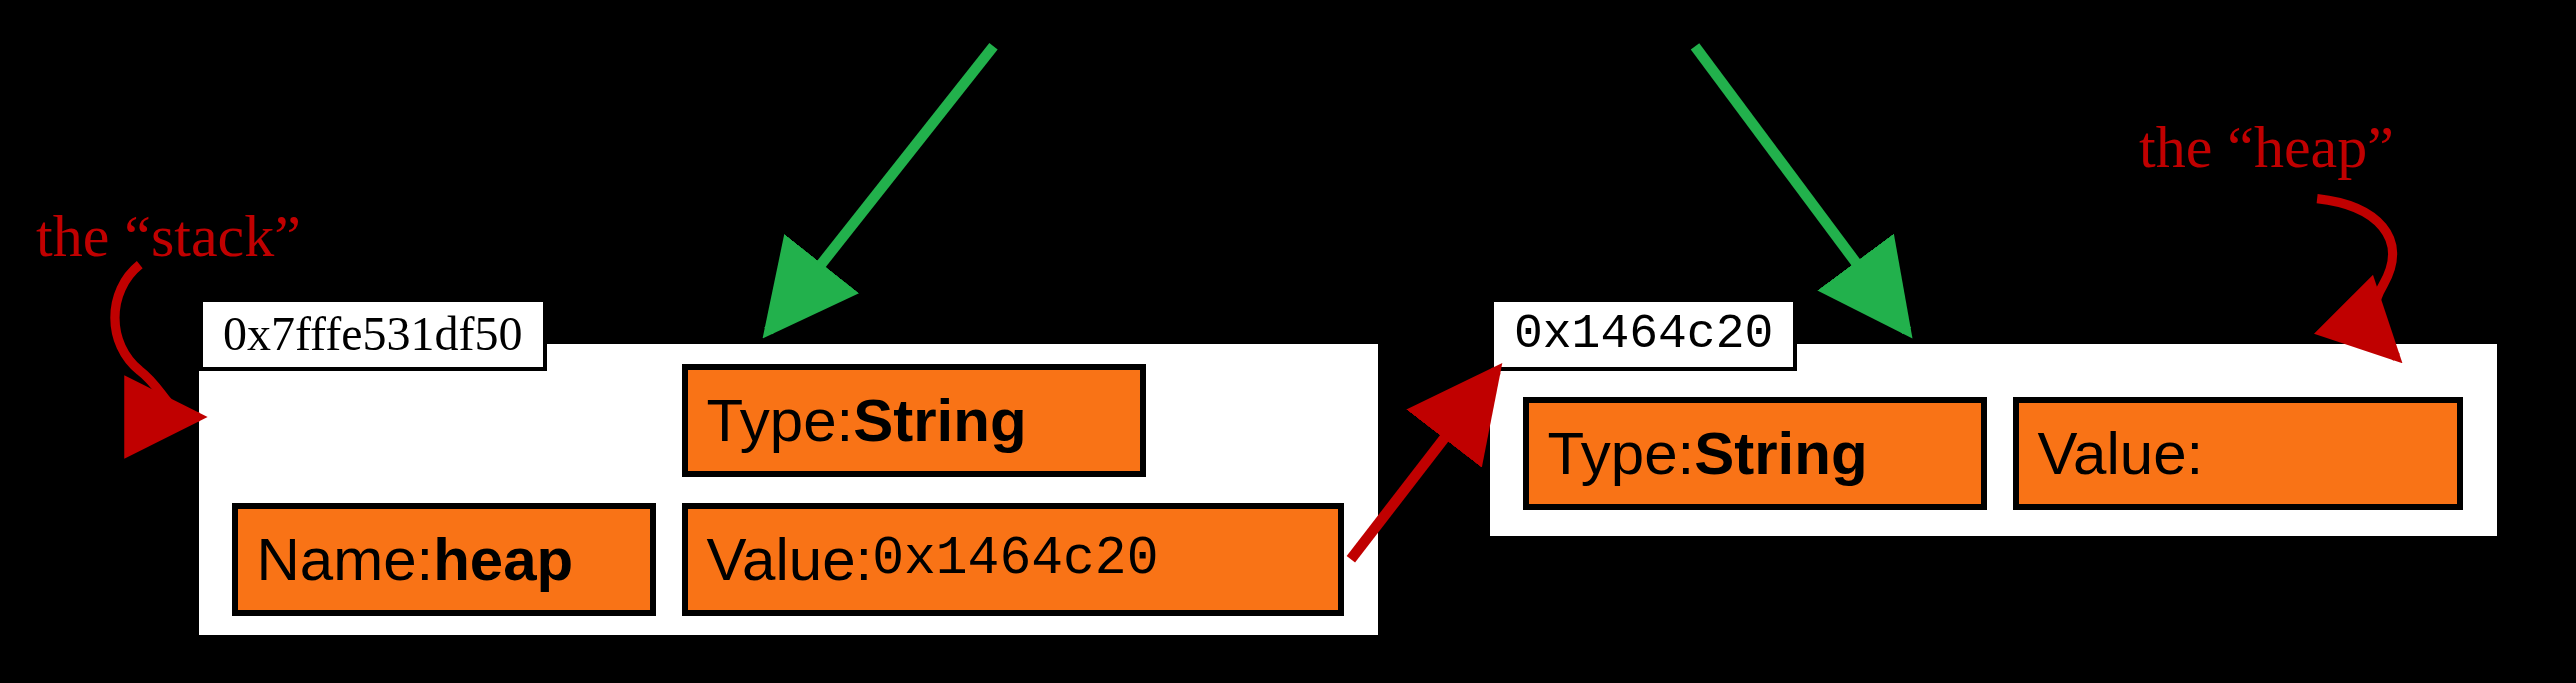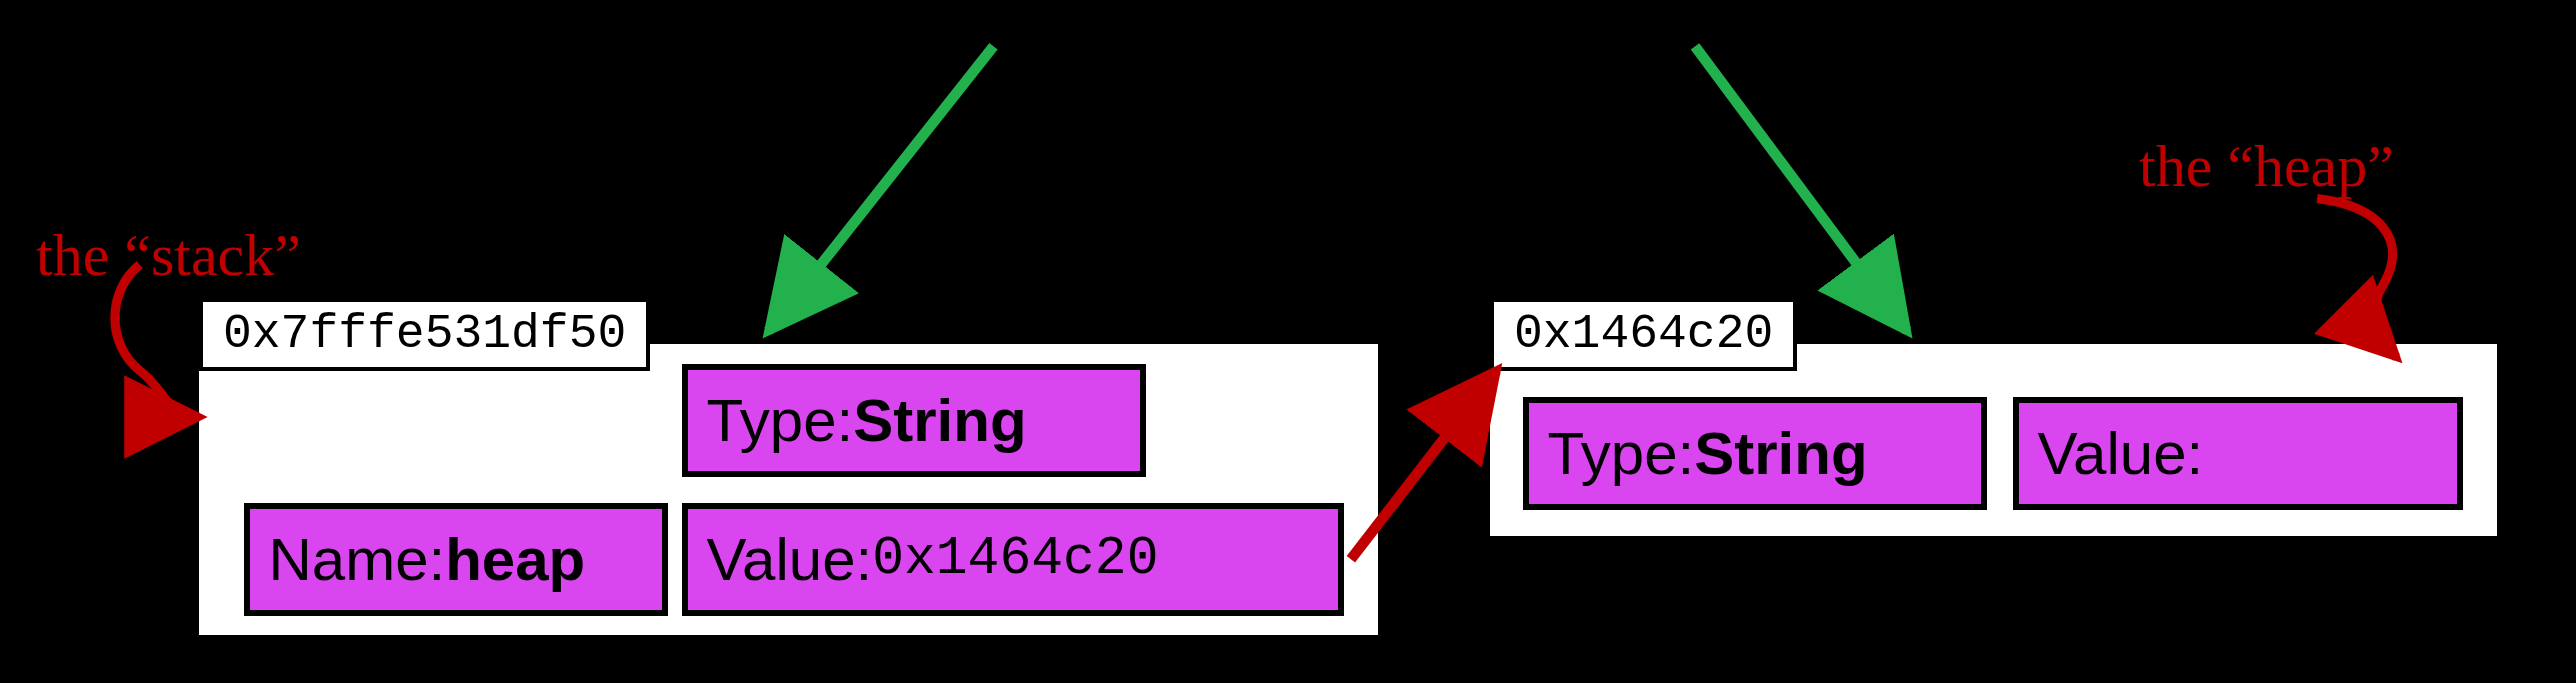--- a/index.html
+++ b/index.html
@@ -31,45 +31,45 @@
   }
   .stack-addr {
     position: absolute;
     left: 199px;
     top: 298px;
     height: 73px;
     padding: 0 20px;
     background: #fff;
     border: 4px solid #000;
     box-sizing: border-box;
-    font-family: Liberation Mono, monospace;
+    font-family: Liberation Serif, serif;
     font-size: 48px;
     line-height: 64px;
     color: #000;
   }
   .cell {
     position: absolute;
-    background: #d946ef;
+    background: #f97316;
     border: 6.6px solid #000;
     box-sizing: border-box;
     color: #000;
     font-size: 60px;
     line-height: 1;
     display: flex;
     align-items: center;
     padding: 0 18.5px;
     white-space: nowrap;
   }
   .lab   { font-weight: 400; }
   .val   { font-weight: 700; }
   .mono  { font-family: "Consolas", "Courier New", monospace; font-weight: 400; font-size: 53px; }
 
   
   .stack-type { left: 682px; top: 364px; width: 464px; height: 113px; }
-  .stack-name { left: 244px;  top: 503px; width: 424px; height: 113px; }
+  .stack-name { left: 232px;  top: 503px; width: 424px; height: 113px; }
   .stack-val  { left: 682px; top: 503px; width: 662px; height: 113px; }
 
   
   .heap-box {
     position: absolute;
     left: 1490px;
     top: 344px;
     width: 1007px;
     height: 192px;
     background: #fff;
@@ -93,21 +93,20 @@
   .heap-val  { left: 2013px; top: 397px; width: 450px; height: 113px; }
 
   
   .anno {
     position: absolute;
     font-family: "Comic Sans MS", "Segoe Script", cursive;
     color: #c00000;
     font-size: 60px;
     font-weight: 400;
     white-space: nowrap;
-    margin-top: 19px;
   }
   .anno-stack { left: 36px;  top: 202px; }
   .anno-heap  { left: 2139px; top: 113px; }
 
   
 </style>
 </head>
 <body>
 
 <div class="stack-box"></div>

